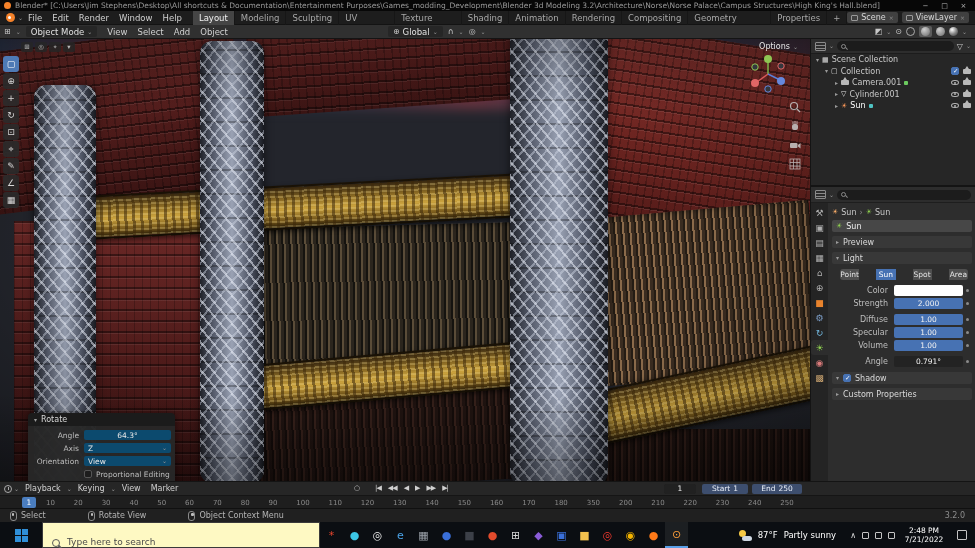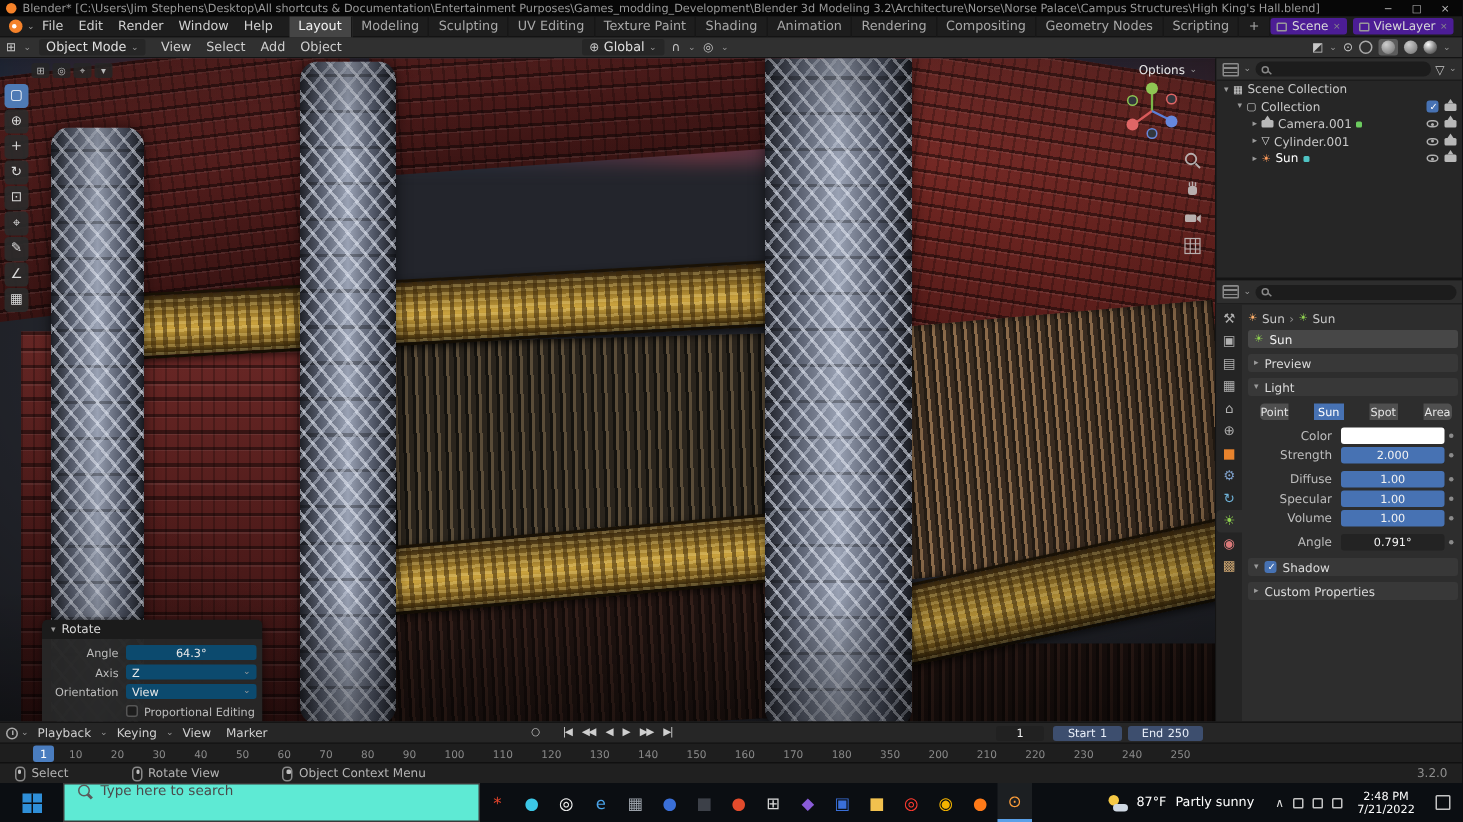--- a/index.html
+++ b/index.html
@@ -15,21 +15,21 @@
 
 
 .menubar{position:absolute;top:11px;left:0;width:975px;height:14px;background:#1d1d1d;display:flex;align-items:center;padding:0 3px;border-bottom:1px solid #131313}
 .blogo{width:9px;height:9px;border-radius:50%;background:#f5822a;position:relative;margin:0 3px;flex:none}
 .blogo::after{content:"";position:absolute;left:2px;top:2.5px;width:3px;height:3px;border-radius:50%;background:#fff}
 .menu-item{padding:0 5px;font-size:8.5px;color:#d0d0d0;line-height:14px}
 .ws-tabs{display:flex;margin-left:6px;height:14px}
 .ws-tab{padding:0 6px;font-size:8.5px;line-height:14px;color:#a8a8a8;border-right:1px solid #161616}
 .ws-tab.active{background:#454545;color:#f2f2f2}
 .mb-right{margin-left:auto;display:flex;align-items:center;gap:4px;padding-right:3px}
-.chip{display:flex;align-items:center;gap:3px;background:#4c1d95;border-radius:2px;height:11px;padding:0 4px;font-size:8px;color:#d8d8d8}
+.chip{display:flex;align-items:center;gap:3px;background:#404040;border-radius:2px;height:11px;padding:0 4px;font-size:8px;color:#d8d8d8}
 .chip .x{font-size:6px;color:#8a8a8a}
 .chip-ico{width:7px;height:6px;border:1px solid #999;border-radius:1px}
 
 
 .toolheader{position:absolute;top:25px;left:0;width:975px;height:14px;background:#303030;display:flex;align-items:center;padding:0 4px;gap:5px;border-bottom:1px solid #141414}
 .th-ico{font-size:8px;color:#c8c8c8}
 .mode-chip{display:flex;align-items:center;gap:3px;background:#262626;border-radius:2px;height:11px;padding:0 5px;font-size:8.5px;color:#e0e0e0}
 .th-menus{display:flex}
 .th-center{display:flex;align-items:center;gap:5px;margin-left:150px}
 .th-right{margin-left:auto;display:flex;align-items:center;gap:4px;padding-right:4px}
@@ -153,21 +153,21 @@
 .mouse::before{content:"";position:absolute;background:#c0c0c0;border-radius:1px;top:1px;width:2.5px;height:3.5px}
 .mouse.lmb::before{left:0.5px}.mouse.mmb::before{left:2px;width:2px}.mouse.rmb::before{right:0.5px}
 .version{margin-left:auto;color:#8e8e8e}
 
 
 .taskbar{position:absolute;top:522px;left:0;width:975px;height:26px;background:#0b0e12;display:flex;align-items:center}
 .start{width:42px;height:100%;display:flex;align-items:center;justify-content:center}
 .winlogo{width:13px;height:13px;background:#2f8fd8;position:relative}
 .winlogo::before{content:"";position:absolute;left:6px;top:0;width:1.5px;height:13px;background:#0b0e12}
 .winlogo::after{content:"";position:absolute;top:6px;left:0;width:13px;height:1.5px;background:#0b0e12}
-.tb-search{width:278px;height:26px;background:#5eead4;border:1px solid #3a3a3a;display:flex;align-items:flex-start;gap:7px;padding:0 9px;font-size:9px;color:#4a4a4a}
+.tb-search{width:278px;height:26px;background:#fef9c3;border:1px solid #3a3a3a;display:flex;align-items:flex-end;gap:7px;padding:0 9px;font-size:9px;color:#4a4a4a}
 .mag{width:8px;height:8px;border:1.5px solid #5a5a5a;border-radius:50%;position:relative;flex:none}
 .mag::after{content:"";position:absolute;width:4px;height:1.5px;background:#5a5a5a;right:-3px;bottom:-1px;transform:rotate(45deg)}
 .tb-apps{display:flex;height:100%;align-items:stretch}
 .tb-app{width:23px;display:flex;align-items:center;justify-content:center;font-size:11px}
 .tb-app.active{background:rgba(255,255,255,.07);border-bottom:2px solid #5aa0e8}
 .tb-right{margin-left:auto;display:flex;align-items:center;gap:6px;padding-right:4px;color:#fff}
 .wx{position:relative;width:13px;height:11px}
 .wx::before{content:"";position:absolute;left:0;top:0;width:7px;height:7px;border-radius:50%;background:#f6c945}
 .wx::after{content:"";position:absolute;right:0;bottom:0;width:10px;height:5px;border-radius:3px;background:#cfd8e3}
 .wx-temp,.wx-desc{font-size:8.5px;color:#fff}
@@ -201,21 +201,21 @@
         <span class="ws-tab active">Layout</span>
         <span class="ws-tab">Modeling</span>
         <span class="ws-tab">Sculpting</span>
         <span class="ws-tab">UV Editing</span>
         <span class="ws-tab">Texture Paint</span>
         <span class="ws-tab">Shading</span>
         <span class="ws-tab">Animation</span>
         <span class="ws-tab">Rendering</span>
         <span class="ws-tab">Compositing</span>
         <span class="ws-tab">Geometry Nodes</span>
-        <span class="ws-tab">Scripting</span>
+        <span class="ws-tab">Properties</span>
         <span class="ws-tab">+</span>
       </div>
     <div class="mb-right">
       <span class="chip">
         <span class="chip-ico"></span>
         <span>Scene</span>
         <span class="x">×</span>
       </span>
       <span class="chip">
         <span class="chip-ico"></span>

